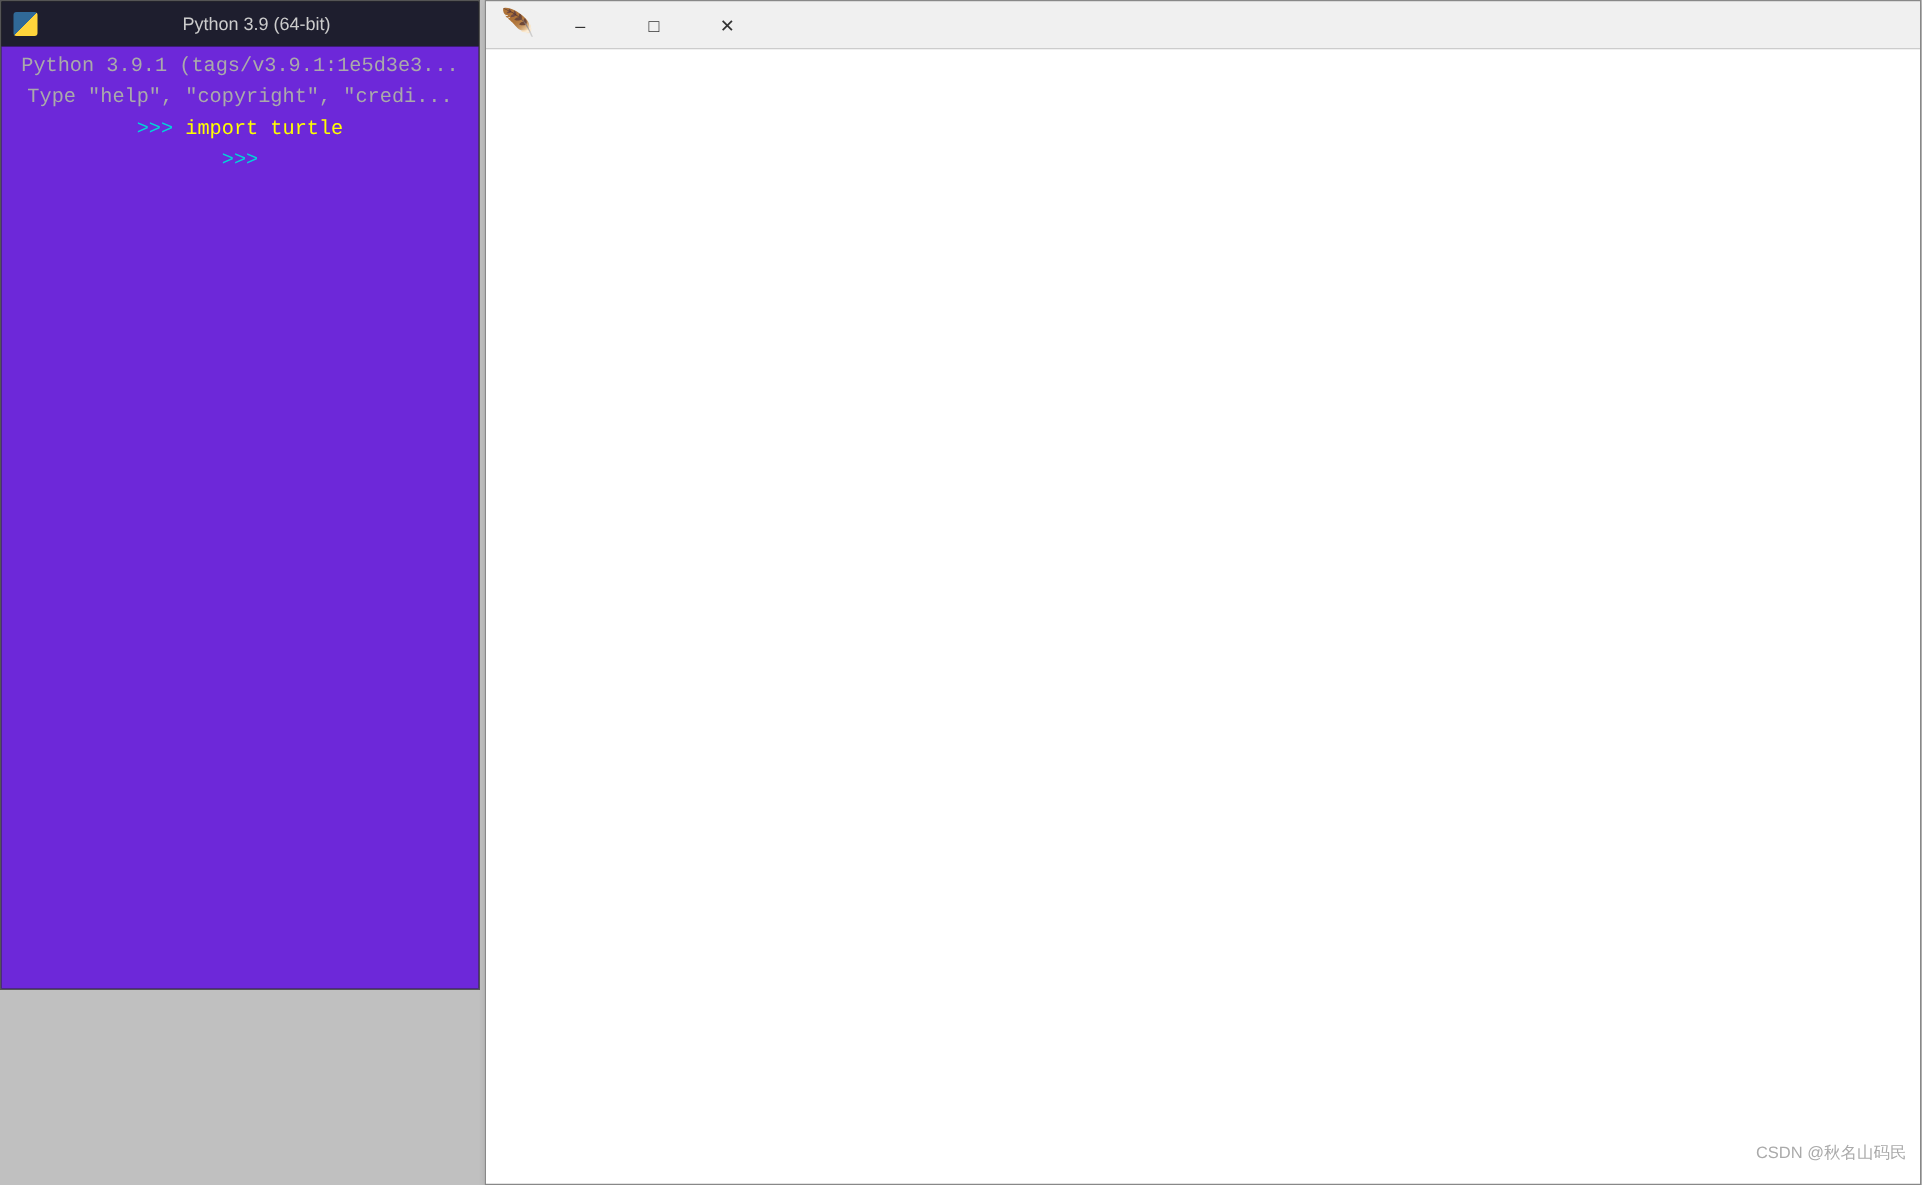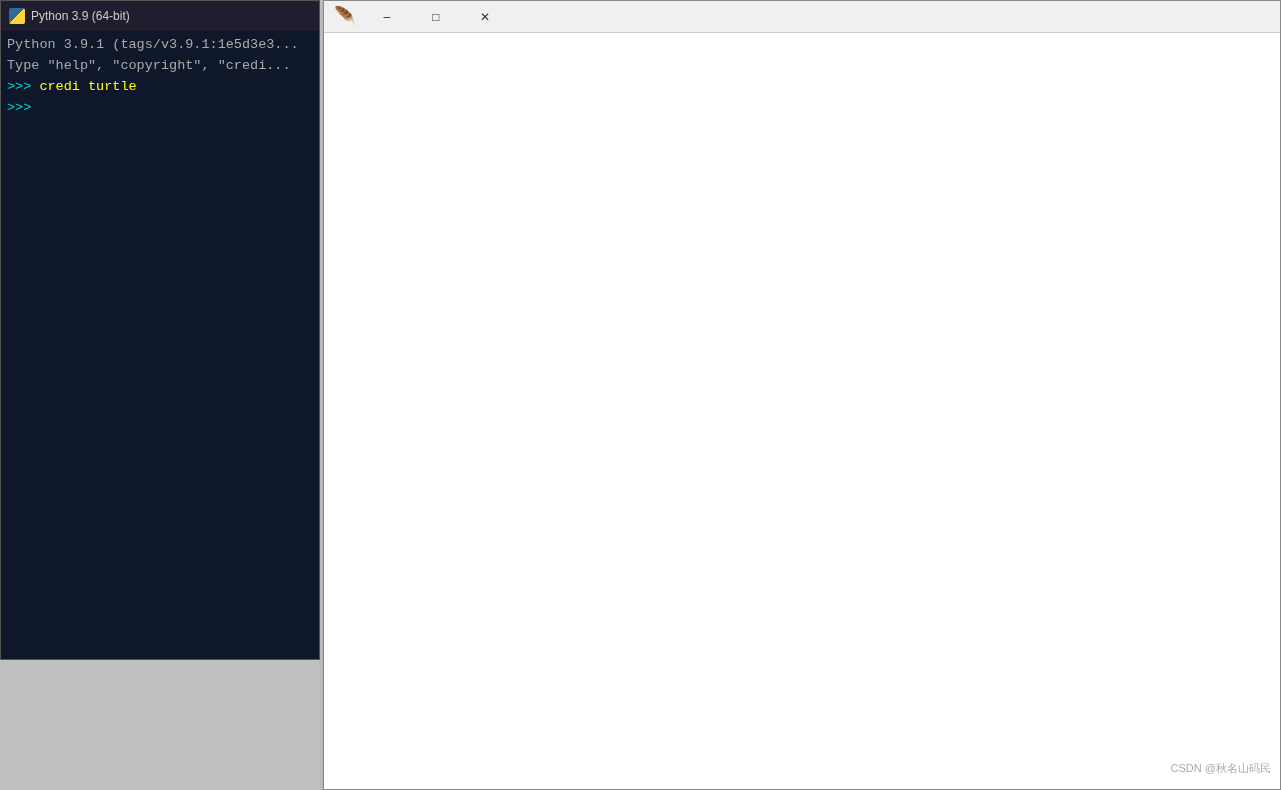--- a/index.html
+++ b/index.html
@@ -17,20 +17,21 @@
     .shell-window {
       position: absolute;
       left: 0;
       top: 0;
       width: 320px;
       height: 660px;
       display: flex;
       flex-direction: column;
       background: #000;
       border: 1px solid #555;
+      text-align: center;
     }
 
     .shell-titlebar {
       height: 30px;
       background: #1e1e2e;
       display: flex;
       align-items: center;
       padding: 0 8px;
       gap: 6px;
       flex-shrink: 0;
@@ -38,21 +39,21 @@
 
     .shell-titlebar-title {
       color: #ccc;
       font-size: 12px;
       font-family: 'Segoe UI', sans-serif;
       flex: 1;
     }
 
     .shell-body {
       flex: 1;
-      background: #0f172a;
+      background: #6d28d9;
       padding: 4px 6px;
       overflow: hidden;
       color: #ccc;
       font-size: 13.5px;
       line-height: 1.55;
     }
 
     .line-cyan { color: #00d7d7; }
     .line-yellow { color: #ffff00; }
     .line-gray { color: #aaaaaa; }
@@ -143,21 +144,21 @@
 
 <div class="shell-window">
   <div class="shell-titlebar">
     <span class="python-icon-shell"></span>
     <span class="shell-titlebar-title">Python 3.9 (64-bit)</span>
   </div>
   <div class="shell-body">
     <div class="line-gray">Python 3.9.1 (tags/v3.9.1:1e5d3e3...</div>
     <div class="line-gray">Type "help", "copyright", "credi...</div>
     <div>
-      <span class="line-cyan">&gt;&gt;&gt; </span><span class="line-yellow">credi turtle</span>
+      <span class="line-cyan">&gt;&gt;&gt; </span><span class="line-yellow">import turtle</span>
     </div>
     <div>
       <span class="line-cyan">&gt;&gt;&gt; </span>
     </div>
   </div>
 </div>
 
 <div class="turtle-window">
   <div class="turtle-titlebar">
     <span class="feather-icon">🪶</span>

